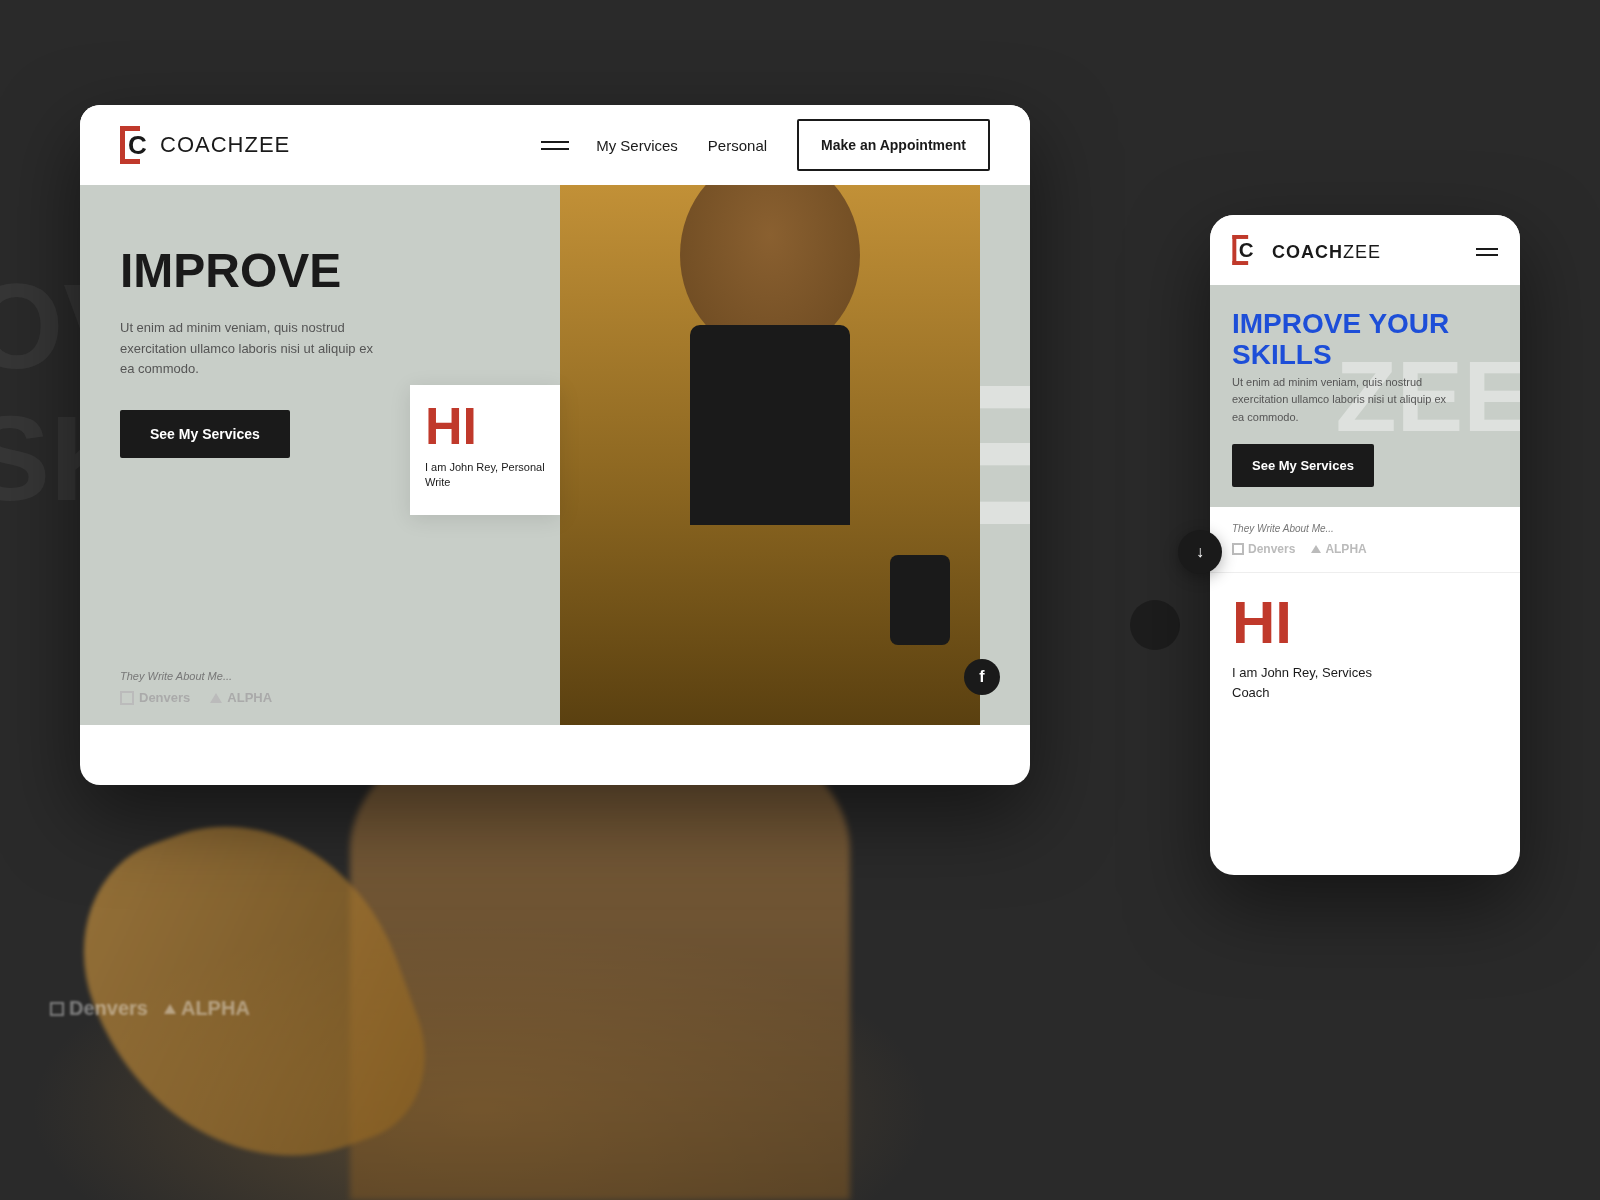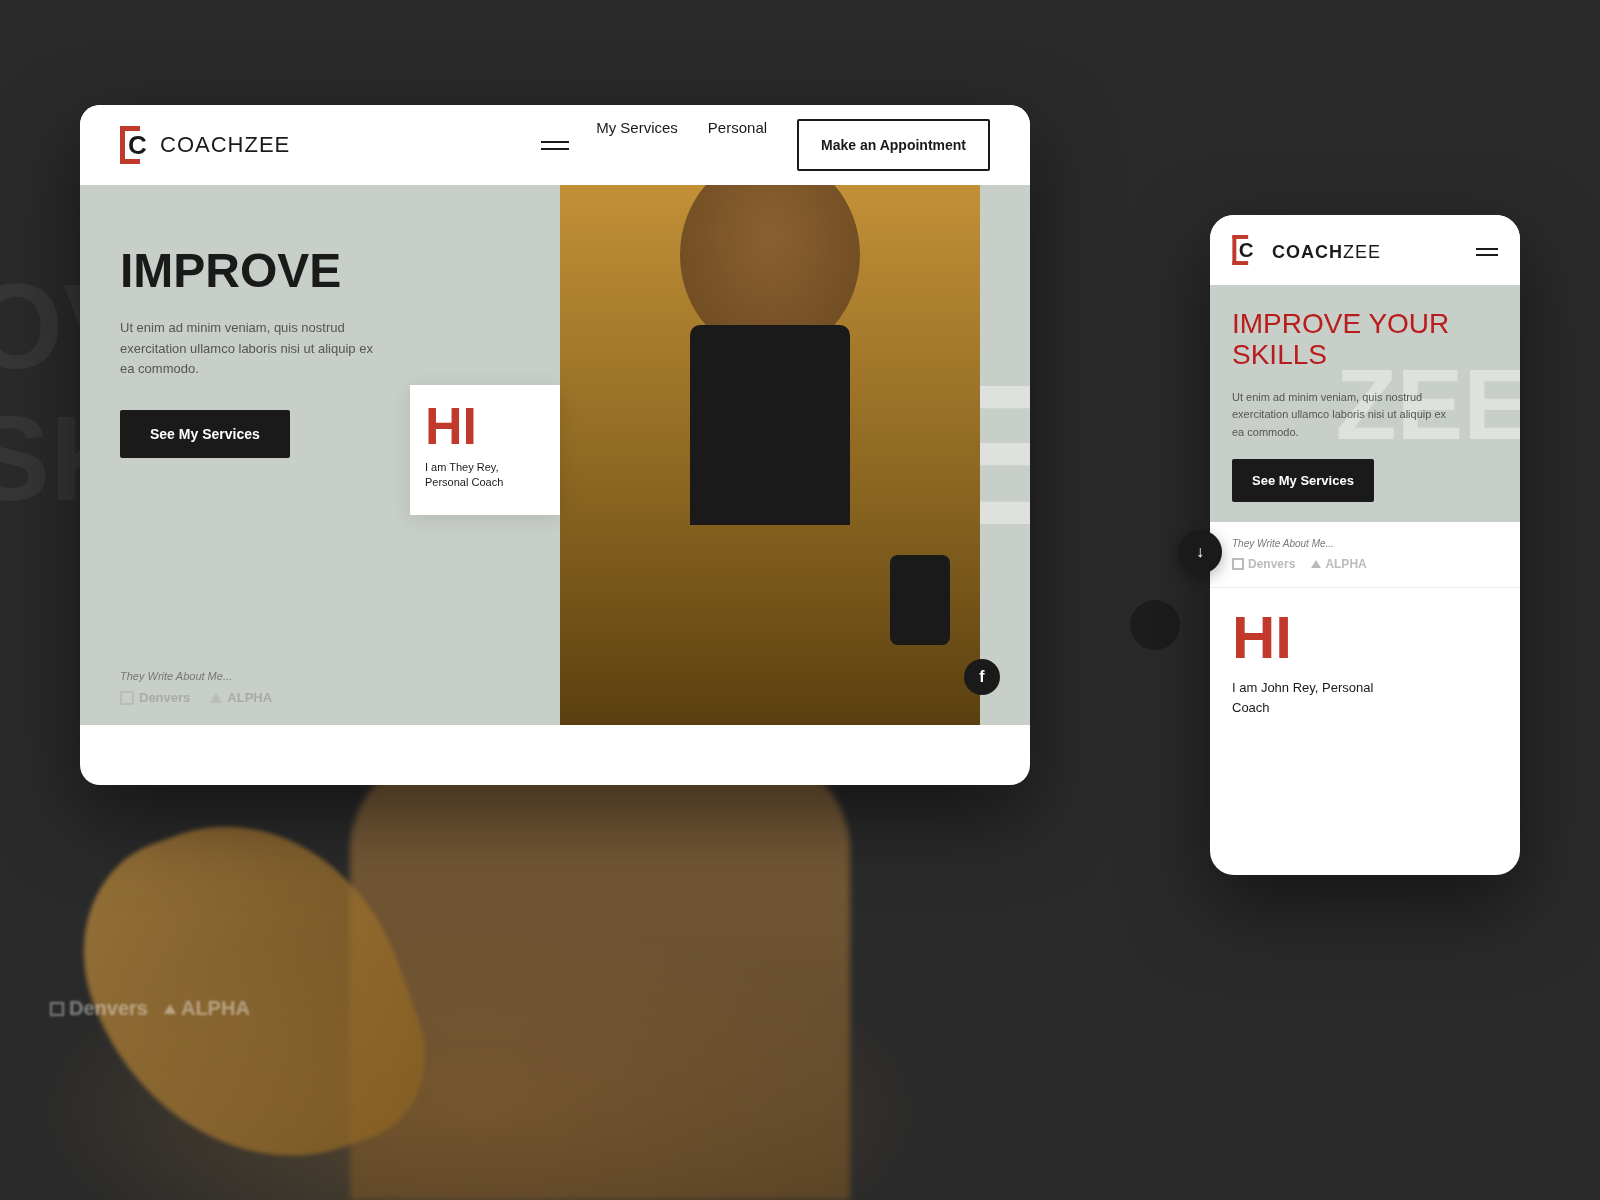--- a/index.html
+++ b/index.html
@@ -82,20 +82,21 @@
     .hamburger-center span {
       display: block;
       width: 28px;
       height: 2px;
       background: #1a1a1a;
     }
 
     .nav-right {
       margin-left: auto;
       display: flex;
+      align-items: center;
       gap: 30px;
     }
 
     .nav-link {
       font-size: 15px;
       color: #1a1a1a;
       text-decoration: none;
       font-weight: 500;
       cursor: pointer;
     }
@@ -276,25 +277,25 @@
       transform: translateY(-50%);
       font-size: 100px;
       font-weight: 900;
       color: rgba(255,255,255,0.4);
       line-height: 1;
       z-index: 0;
     }
 
     .mobile-hero-title {
       font-size: 28px;
-      font-weight: 400;
-      color: #b91c1c;
+      font-weight: 700;
+      color: #1d4ed8;
       text-transform: uppercase;
       line-height: 1.1;
-      margin-bottom: 18px;
+      margin-bottom: 3px;
       position: relative;
       z-index: 1;
     }
 
     .mobile-hero-desc {
       font-size: 11px;
       color: #555;
       line-height: 1.6;
       margin-bottom: 18px;
       max-width: 220px;
@@ -502,21 +503,21 @@
     <div class="hero-content">
       <h1 class="hero-title">
         <span>IMPROVE</span><br>
       </h1>
       <p class="hero-desc">Ut enim ad minim veniam, quis nostrud exercitation ullamco laboris nisi ut aliquip ex ea commodo.</p>
       <button class="hero-cta">See My Services</button>
     </div>
 
     <div class="hi-card">
       <div class="hi-text">HI</div>
-      <div class="hi-sub">I am They Rey, Personal Coach</div>
+      <div class="hi-sub">I am John Rey, Personal Write</div>
     </div>
 
     <div class="hero-bottom">
       <div class="they-write">They Write About Me...</div>
       <div class="brand-logos">
         <div class="brand-logo">
           <div class="denvers-icon"></div>
           <span>Denvers</span>
         </div>
         <div class="brand-logo">
@@ -573,21 +574,21 @@
       <div class="mobile-brand-logo">
         <div style="width:0;height:0;border-left:5px solid transparent;border-right:5px solid transparent;border-bottom:8px solid #bbb;display:inline-block;"></div>
         <span>ALPHA</span>
       </div>
     </div>
   </div>
 
   <div class="mobile-hi-section">
     <div class="mobile-hi-text">HI</div>
     <div class="mobile-hi-sub">
-      <span>I am John Rey, Personal</span><br>
+      <span>I am John Rey, Services</span><br>
       <span>Coach</span>
     </div>
   </div>
 
 </div>
 
 <div style="position:absolute;top:530px;right:378px;width:44px;height:44px;background:#1a1a1a;border-radius:50%;display:flex;align-items:center;justify-content:center;color:#fff;font-size:16px;z-index:20;box-shadow:0 4px 15px rgba(0,0,0,0.3);">↓</div>
 
 <div style="position:absolute;top:600px;right:420px;width:50px;height:50px;background:#1a1a1a;border-radius:50%;z-index:8;opacity:0.8;"></div>
 

